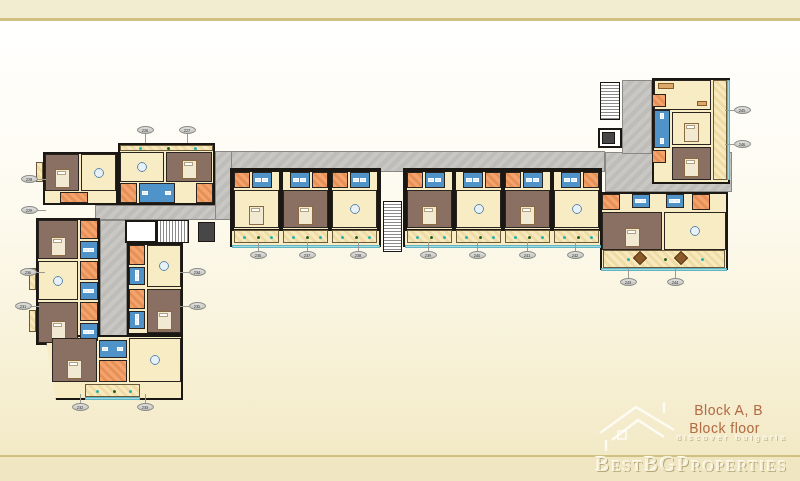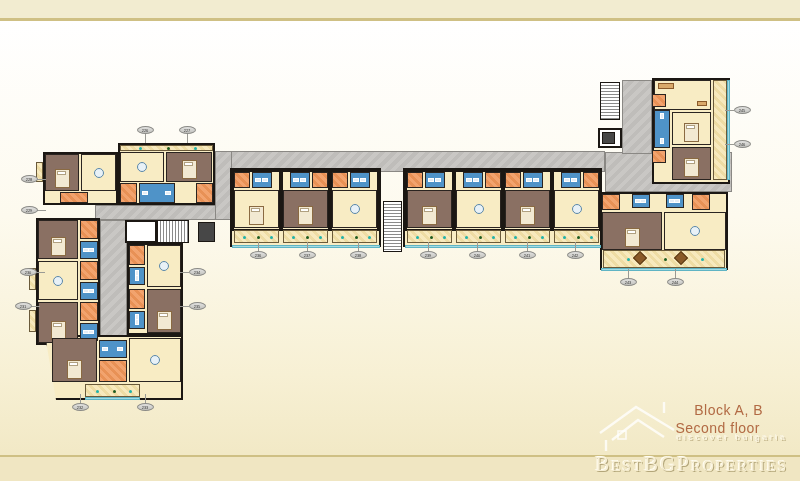--- a/index.html
+++ b/index.html
@@ -317,16 +317,16 @@
   <g fill="none" stroke="rgba(255,255,255,0.78)" stroke-width="2.4">
     <path d="M2,33 L38,7 L76,30"></path>
     <path d="M14,40 L40,20 L66,37"></path>
     <rect x="20" y="31" width="8" height="8" stroke-width="1.6"></rect>
     <path d="M66,2 L66,13"></path>
     <path d="M8,40 L8,51"></path>
   </g>
 </svg>
 
 <div class="abs" id="block-title">Block A, B</div>
-<div class="abs" id="floor-title">Second floor</div>
+<div class="abs" id="floor-title">Block floor</div>
 <div class="abs" id="tagline">discover bulgaria</div>
 <div class="abs" id="bottom-band"></div>
 <div class="abs" id="watermark">BestBGProperties</div>
 
 </body></html>

